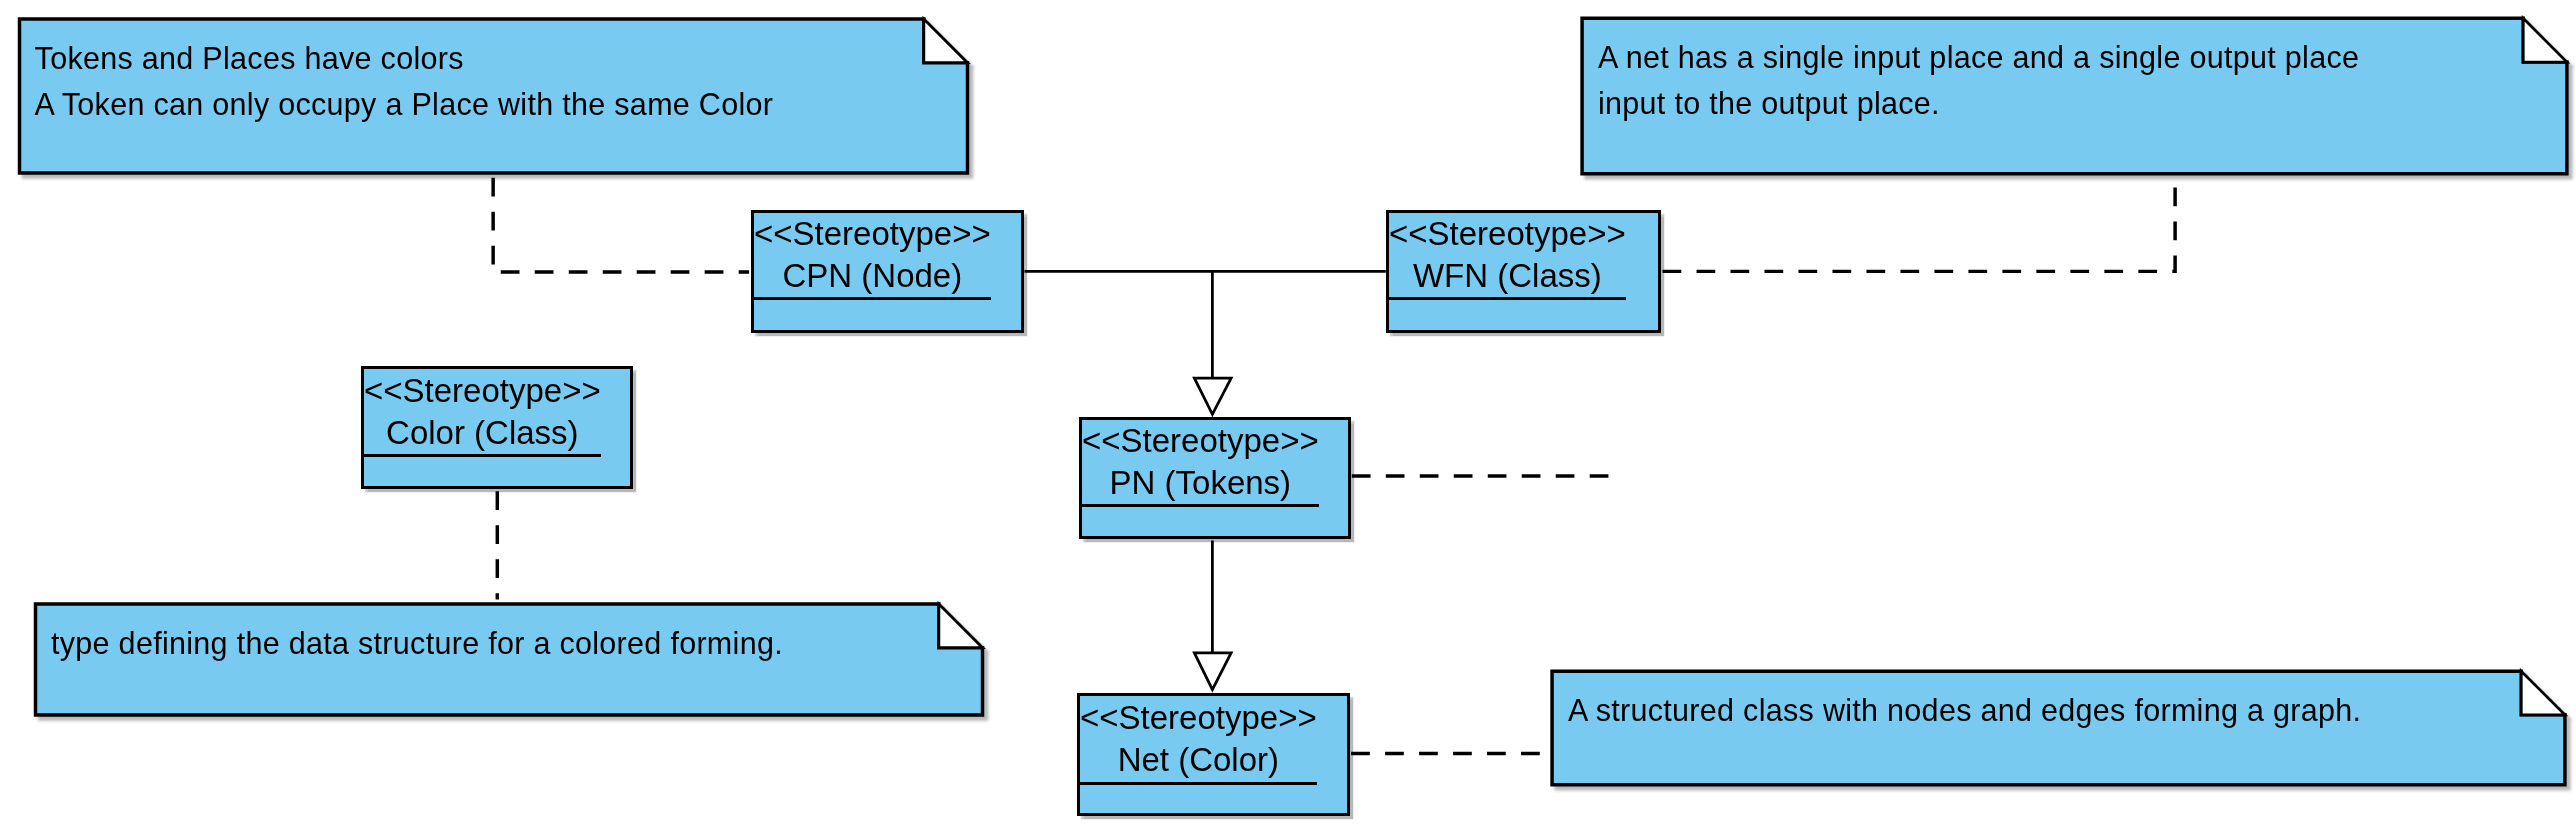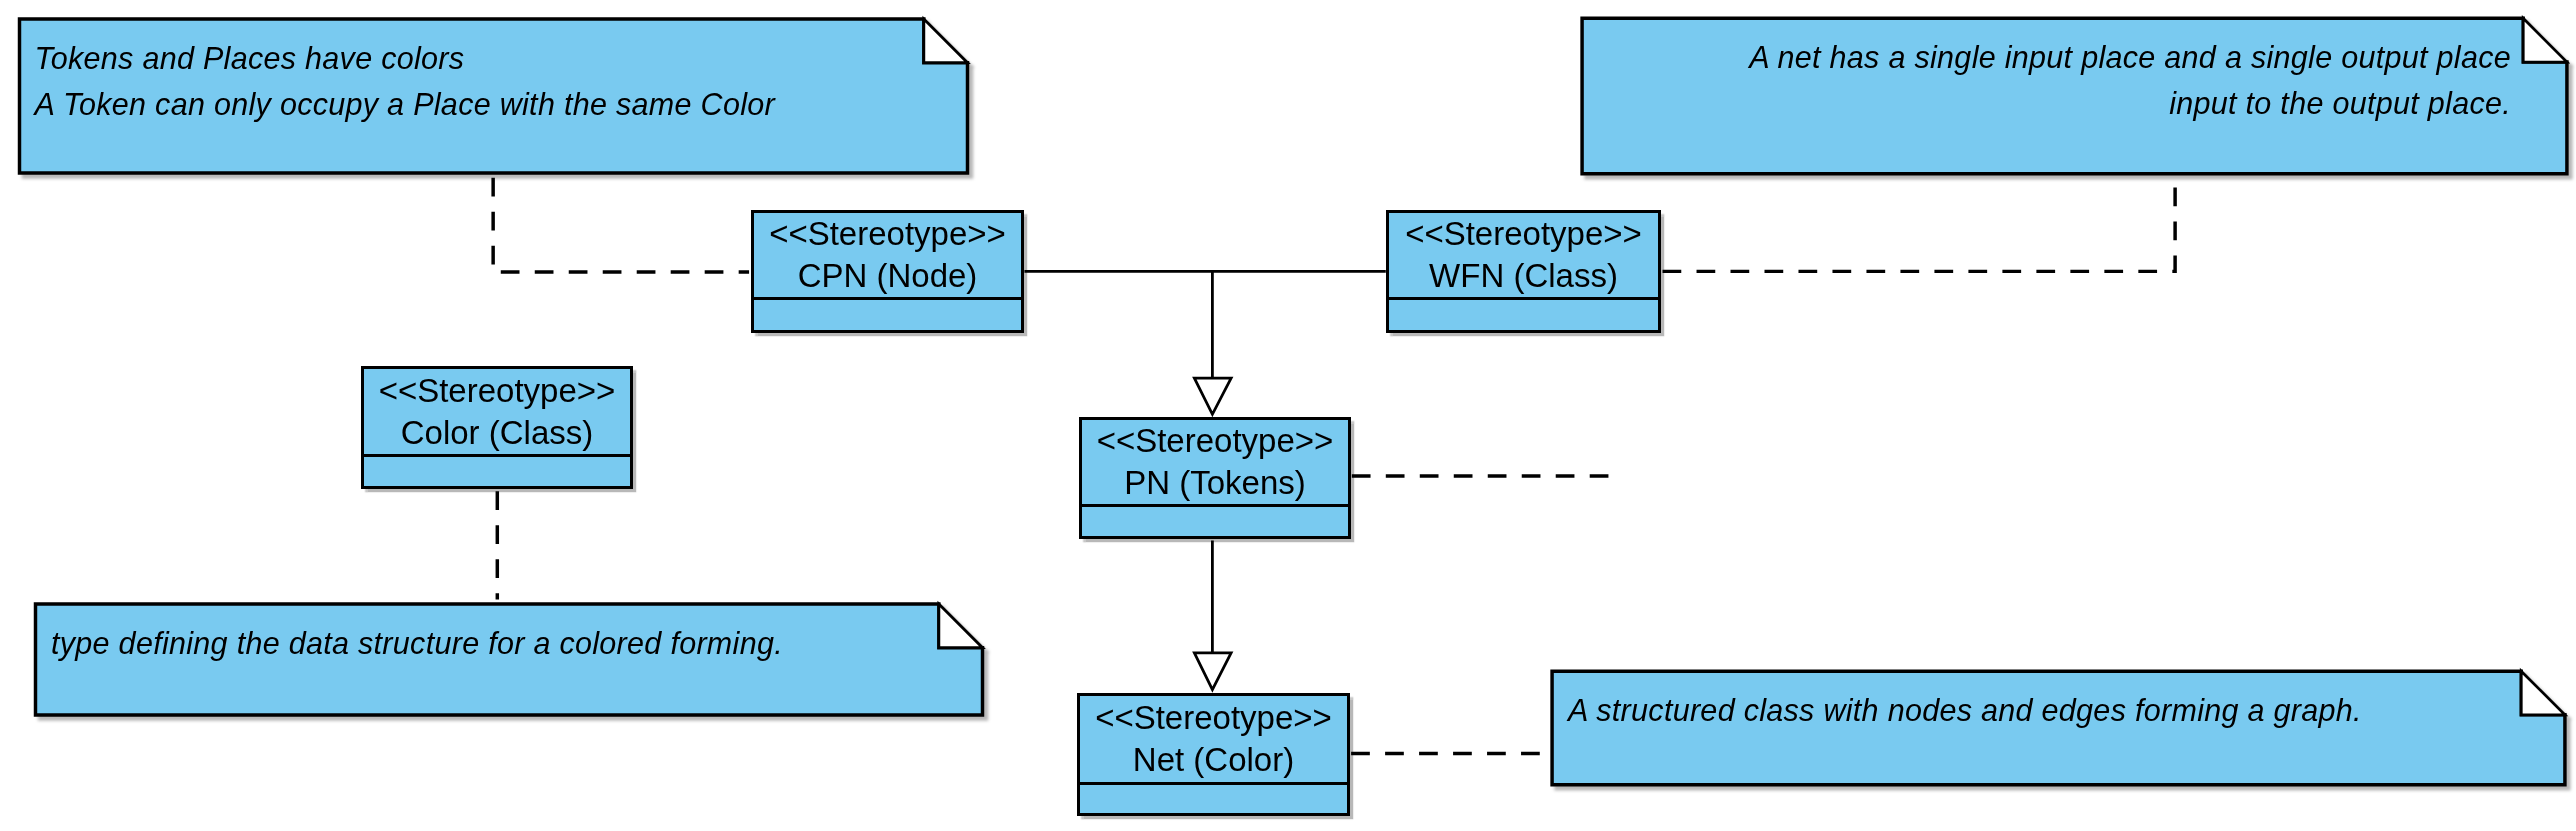--- a/index.html
+++ b/index.html
@@ -19,21 +19,21 @@
     position: absolute;
     left: 0; top: 0;
     width: 2576px; height: 832px;
     pointer-events: none;
   }
   .solid-line   { stroke: #000; stroke-width: 4; fill: none; }
   .dashed-line  { stroke: #000; stroke-width: 5; fill: none; stroke-dasharray: 27 22; }
   .gen-triangle { fill: #ffffff; stroke: #000; stroke-width: 4; stroke-linejoin: miter; }
 
   
-  .note { position: absolute; font-style: italic; }
+  .note { position: absolute; }
   .note svg.note-shape {
     position: absolute; left: 0; top: 0;
     overflow: visible;
     filter: drop-shadow(4.2px 4.2px 1.4px rgba(0,0,0,0.28));
   }
   .note-text {
     position: absolute;
     left: 18px; top: 18px; right: 58px; bottom: 5.5px;
     font-size: 30.5px;
     line-height: 46px;
@@ -41,21 +41,21 @@
     white-space: nowrap;
   }
 
   
   .ubox {
     position: absolute;
     background: #79CAF0;
     border: 3.5px solid #000;
     box-shadow: 4.2px 4.2px 1.4px rgba(0,0,0,0.28);
     display: flex;
-    flex-direction: column;
+    flex-direction: row;
   }
   .ubox-title {
     flex: 0 0 auto;
     border-bottom: 3.5px solid #000;
     display: flex;
     flex-direction: column;
     align-items: center;
     justify-content: center;
     text-align: center;
     font-size: 33px;
@@ -89,21 +89,21 @@
     <svg class="note-shape" width="953" height="158" viewBox="0 0 1374 228">
         <polygon points="3,3 1308,3 1308,66 1371,66 1371,225 3,225" fill="#79CAF0" stroke="#000000" stroke-width="5"></polygon>
         <polygon points="1308,3 1371,66 1308,66" fill="#ffffff" stroke="#000000" stroke-width="4"></polygon>
       </svg>
     <div class="note-text">
       <div>Tokens and Places have colors</div>
       <div>A Token can only occupy a Place with the same Color</div>
     </div>
   </div>
 
-  <div class="note" style="left:1580px; top:16px; width:989px; height:160px;text-align:right;">
+  <div class="note" style="left:1580px; top:16px; width:989px; height:160px;">
     <svg class="note-shape" width="989" height="160" viewBox="0 0 1426 230">
         <polygon points="3,3 1360,3 1360,66 1423,66 1423,227 3,227" fill="#79CAF0" stroke="#000000" stroke-width="5"></polygon>
         <polygon points="1360,3 1423,66 1360,66" fill="#ffffff" stroke="#000000" stroke-width="4"></polygon>
       </svg>
     <div class="note-text">
       <div>A net has a single input place and a single output place</div>
       <div>input to the output place.</div>
     </div>
   </div>
 

